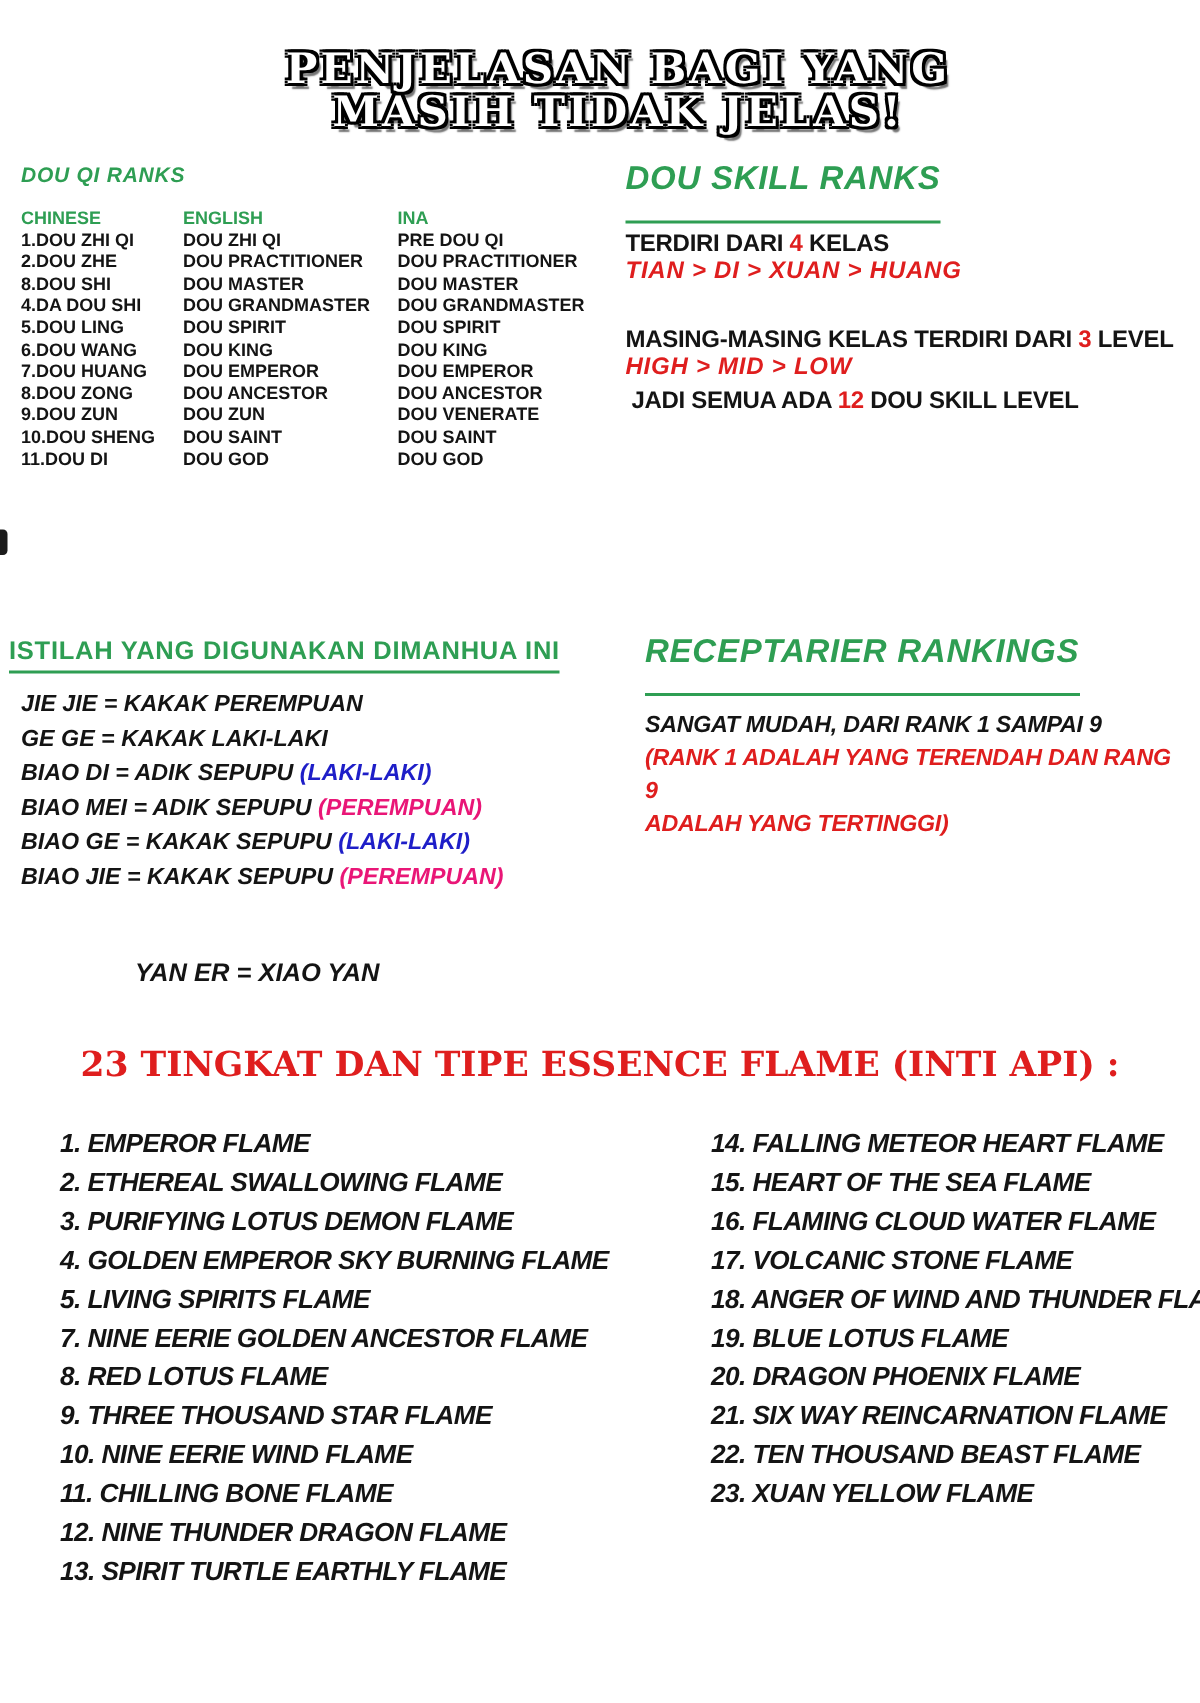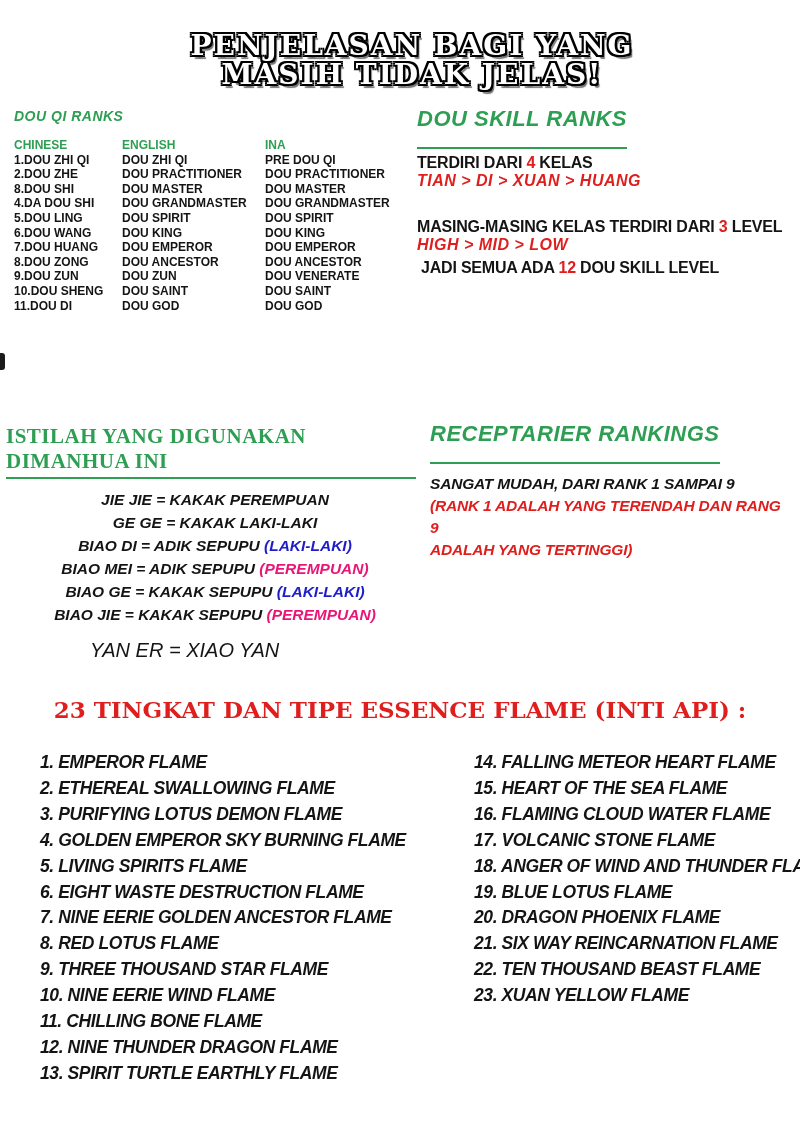--- a/index.html
+++ b/index.html
@@ -44,35 +44,35 @@
            color:var(--green);border-bottom:2px solid var(--green);padding-bottom:15px;
            letter-spacing:.5px;}
   .skill .l1{margin-top:5px;font-size:16px;font-weight:bold;letter-spacing:-.2px;}
   .skill .sub{font-size:16px;font-weight:bold;font-style:italic;color:var(--red);
               letter-spacing:.5px;}
   .skill .gap1{margin-top:28px;}
   .skill .gap2{padding-left:4px;}
 
   
   .istilah{position:absolute;left:6px;top:424px;width:410px;}
-  .serif-h{display:inline-block;font-family:Liberation Serif, serif;font-size:21px;
+  .serif-h{display:inline-block;font-family:Liberation Sans, sans-serif;font-size:17px;
            font-weight:600;color:var(--green);border-bottom:2px solid var(--green);
            padding-bottom:3px;letter-spacing:.5px;}
-  .terms{margin-top:9px;padding-left:8px;list-style:none;text-align:center;}
+  .terms{margin-top:9px;padding-left:8px;list-style:none;}
   .terms li{font-size:15.5px;font-weight:bold;font-style:italic;line-height:23px;
             letter-spacing:0;}
 
   
   .recept{position:absolute;left:430px;top:421px;width:360px;}
   .recept .b1{margin-top:9px;font-size:15.5px;font-weight:bold;font-style:italic;
               line-height:22px;letter-spacing:-.2px;}
   .recept .b2{font-size:15.5px;font-weight:bold;font-style:italic;color:var(--red);
               line-height:22px;letter-spacing:-.2px;}
 
-  .yaner{position:absolute;left:90px;top:639px;font-size:20px;font-weight:normal;
+  .yaner{position:absolute;left:90px;top:639px;font-size:17px;font-weight:bold;
          font-style:italic;}
 
   
   .flames-h{position:absolute;top:696px;left:0;right:0;text-align:center;
             font-family:"DejaVu Serif",serif;font-weight:bold;font-size:23px;
             color:var(--red);letter-spacing:0;}
   .flist{position:absolute;top:750px;width:390px;}
   .flist p{font-size:17.5px;font-weight:bold;font-style:italic;line-height:25.9px;
            letter-spacing:-.4px;white-space:nowrap;}
   .flist.left{left:40px;}
@@ -186,21 +186,20 @@
   <div class="yaner">YAN ER = XIAO YAN</div>
 
   <h2 class="flames-h">23 TINGKAT DAN TIPE ESSENCE FLAME (INTI API) :</h2>
 
   <div class="flist left">
     <p>1. EMPEROR FLAME</p>
     <p>2. ETHEREAL SWALLOWING FLAME</p>
     <p>3. PURIFYING LOTUS DEMON FLAME</p>
     <p>4. GOLDEN EMPEROR SKY BURNING FLAME</p>
     <p>5. LIVING SPIRITS FLAME</p>
-    <p>6. EIGHT WASTE DESTRUCTION FLAME</p>
     <p>7. NINE EERIE GOLDEN ANCESTOR FLAME</p>
     <p>8. RED LOTUS FLAME</p>
     <p>9. THREE THOUSAND STAR FLAME</p>
     <p>10. NINE EERIE WIND FLAME</p>
     <p>11. CHILLING BONE FLAME</p>
     <p>12. NINE THUNDER DRAGON FLAME</p>
     <p>13. SPIRIT TURTLE EARTHLY FLAME</p>
   </div>
 
   <div class="flist right">

